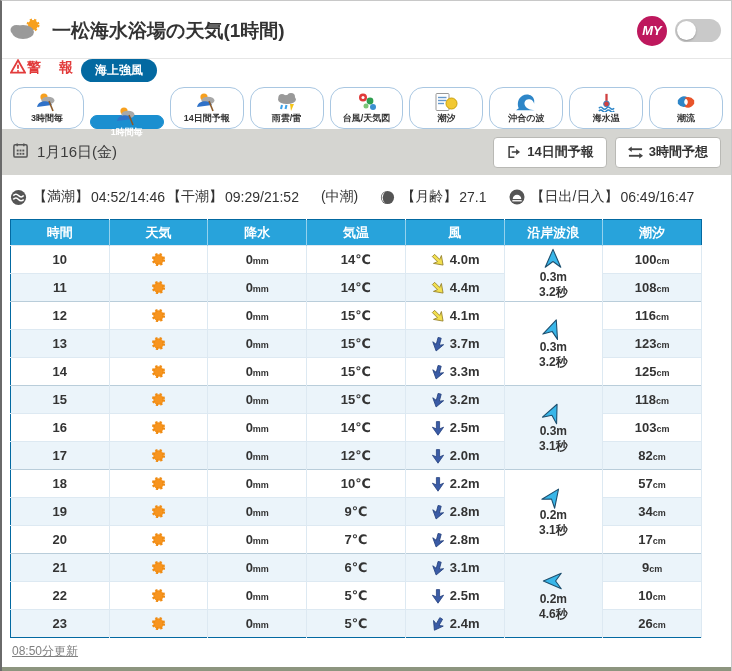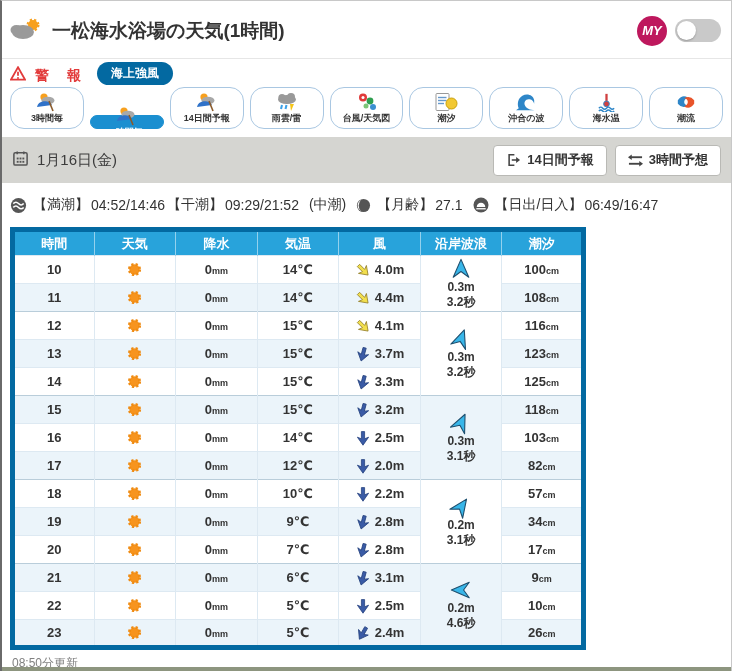--- a/index.html
+++ b/index.html
@@ -9,48 +9,48 @@
 
   
   .header { display:flex; align-items:center; height:58px; padding:6px 10px 4px 8px; border-bottom:1px solid #e6e6e6; }
   .title { font-size:19px; font-weight:bold; color:#333; margin-left:8px; flex:1; }
   .my-circle { width:30px; height:30px; border-radius:50%; background:#be185d; color:#fff; font-weight:bold;
                font-style:italic; font-size:13px; display:flex; align-items:center; justify-content:center; cursor:pointer; }
   .toggle { width:46px; height:23px; border-radius:12px; background:#c9c9c9; margin-left:8px; position:relative; cursor:pointer; }
   .toggle .knob { width:19px; height:19px; border-radius:50%; background:#fff; position:absolute; left:2px; top:2px; box-shadow:0 1px 2px rgba(0,0,0,.25); }
 
   
-  .warning-row { display:flex; align-items:flex-end; height:26px; padding:0 8px; gap:9px; }
+  .warning-row { display:flex; align-items:flex-start; height:26px; padding:0 8px; gap:1px; }
   .warning-label { color:#e23b3b; font-weight:bold; font-size:14px; letter-spacing:7px; }
   .warning-badge { background:#0369a1; color:#fff; font-size:12px; font-weight:bold; border-radius:12px; padding:3px 14px; cursor:pointer; }
 
   
   .tab-bar { display:flex; gap:6px; padding:2px 8px 0 8px; height:44px; }
   .tab { flex:1; border:1px solid #a9c7e2; border-radius:14px; background:#fff; display:flex; flex-direction:column;
          align-items:center; justify-content:center; gap:0; cursor:pointer; padding:2px 0; }
   .tab .ticon { height:20px; display:flex; align-items:center; justify-content:center; }
   .tab .lbl { font-size:9px; font-weight:bold; color:#333; white-space:nowrap; }
   .tab.active { background:#1b8fd0; border-color:#1b8fd0;margin-top:28px; }
   .tab.active .lbl { color:#fff; }
 
   
-  .date-bar { margin-top:8px; height:46px; background:#d5d5d1; display:flex; align-items:center; padding:0 10px; gap:8px;justify-content:space-between; }
+  .date-bar { margin-top:0; height:46px; background:#d5d5d1; display:flex; align-items:center; padding:0 10px; gap:8px;justify-content:space-between; }
   .date-text { font-size:15px; color:#3c3c3c; }
   .date-spacer { flex:1; }
   .bar-btn { background:#fff; border:1px solid #b9b9b5; border-radius:4px; height:31px; display:flex; align-items:center;
              gap:6px; padding:0 12px; font-size:13px; font-weight:bold; color:#333; cursor:pointer; }
 
   
   .tide-info { display:flex; align-items:center; padding:0 8px; height:44px; font-size:14px; color:#333; }
   .tide-info .seg { margin-left:2px; }
-  .tide-info .gap { margin-left:10px; }
+  .tide-info .gap { margin-left:22px; }
   .tide-info .icon { display:flex; align-items:center; margin-right:4px; }
 
   
-  .forecast-table { width:576px; margin:0 8px; border-collapse:collapse; table-layout:fixed; border:5px solid #0369a1; }
+  .forecast-table { width:692px; margin:0 8px; border-collapse:collapse; table-layout:fixed; border:1px solid #0369a1; }
   .forecast-table th { background:#28a3db; color:#fff; font-size:13px; font-weight:bold; height:26px; }
   .forecast-table th + th { border-left:1px solid rgba(255,255,255,.5); }
   .forecast-table td { height:28px; text-align:center; vertical-align:middle; font-size:13px; font-weight:bold; color:#333;
                        border-top:1px solid #dde9f2; border-right:1px solid #dde9f2; background:#fff; padding:0; }
   tr.alt td { background:#ebf4fa; }
   td.wave-cell { background:#fff; }
   td.wave-cell.alt-cell { background:#ebf4fa; }
   tr.group-start td { border-top-color:#b9cdda; }
   .unit { font-size:9px; font-weight:bold; }
   .wind-wrap { display:flex; align-items:center; justify-content:center; gap:4px; }

